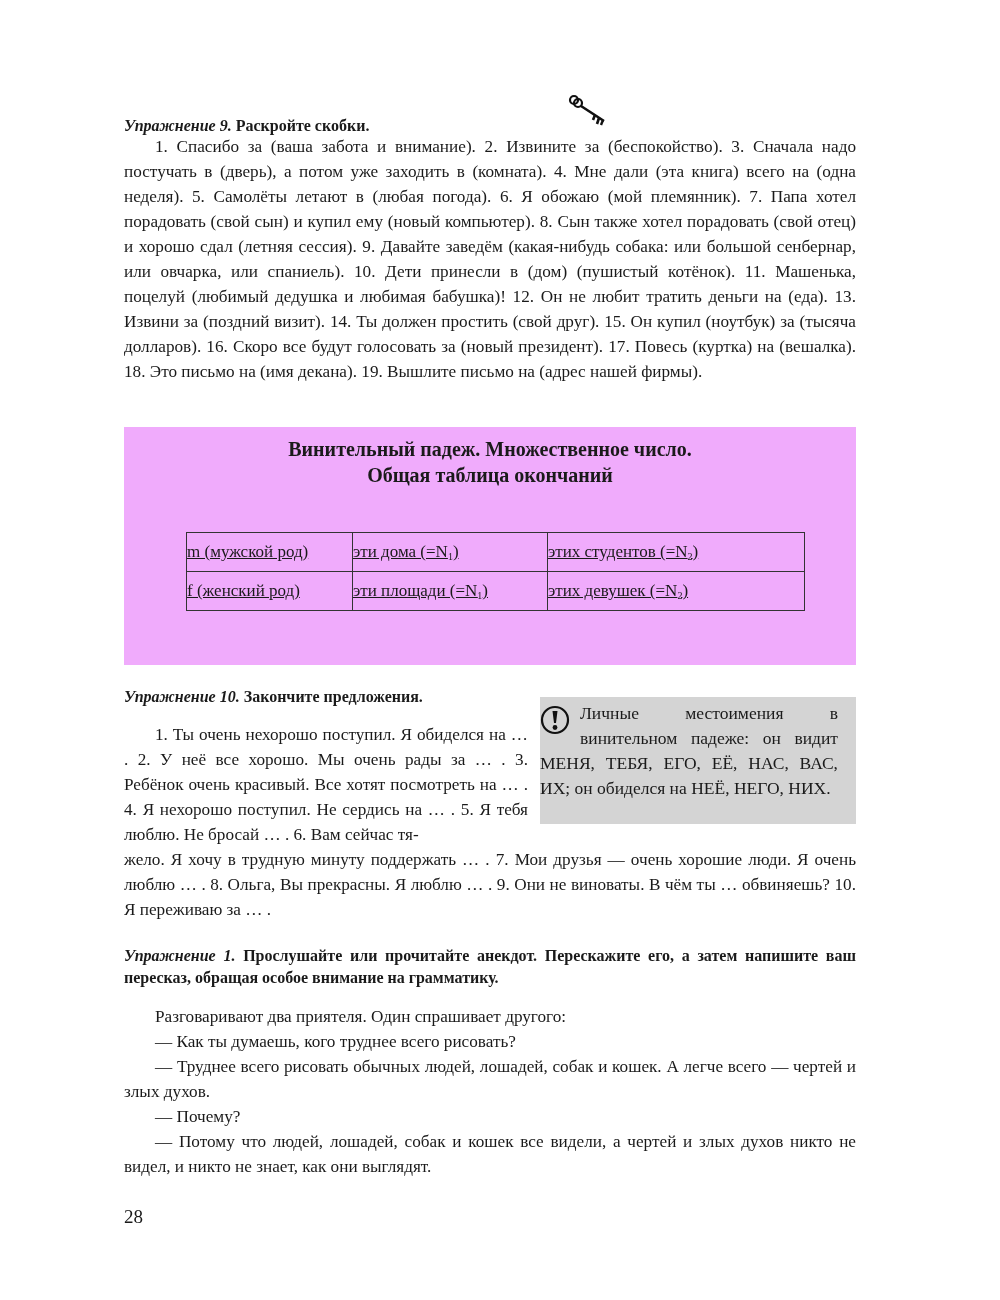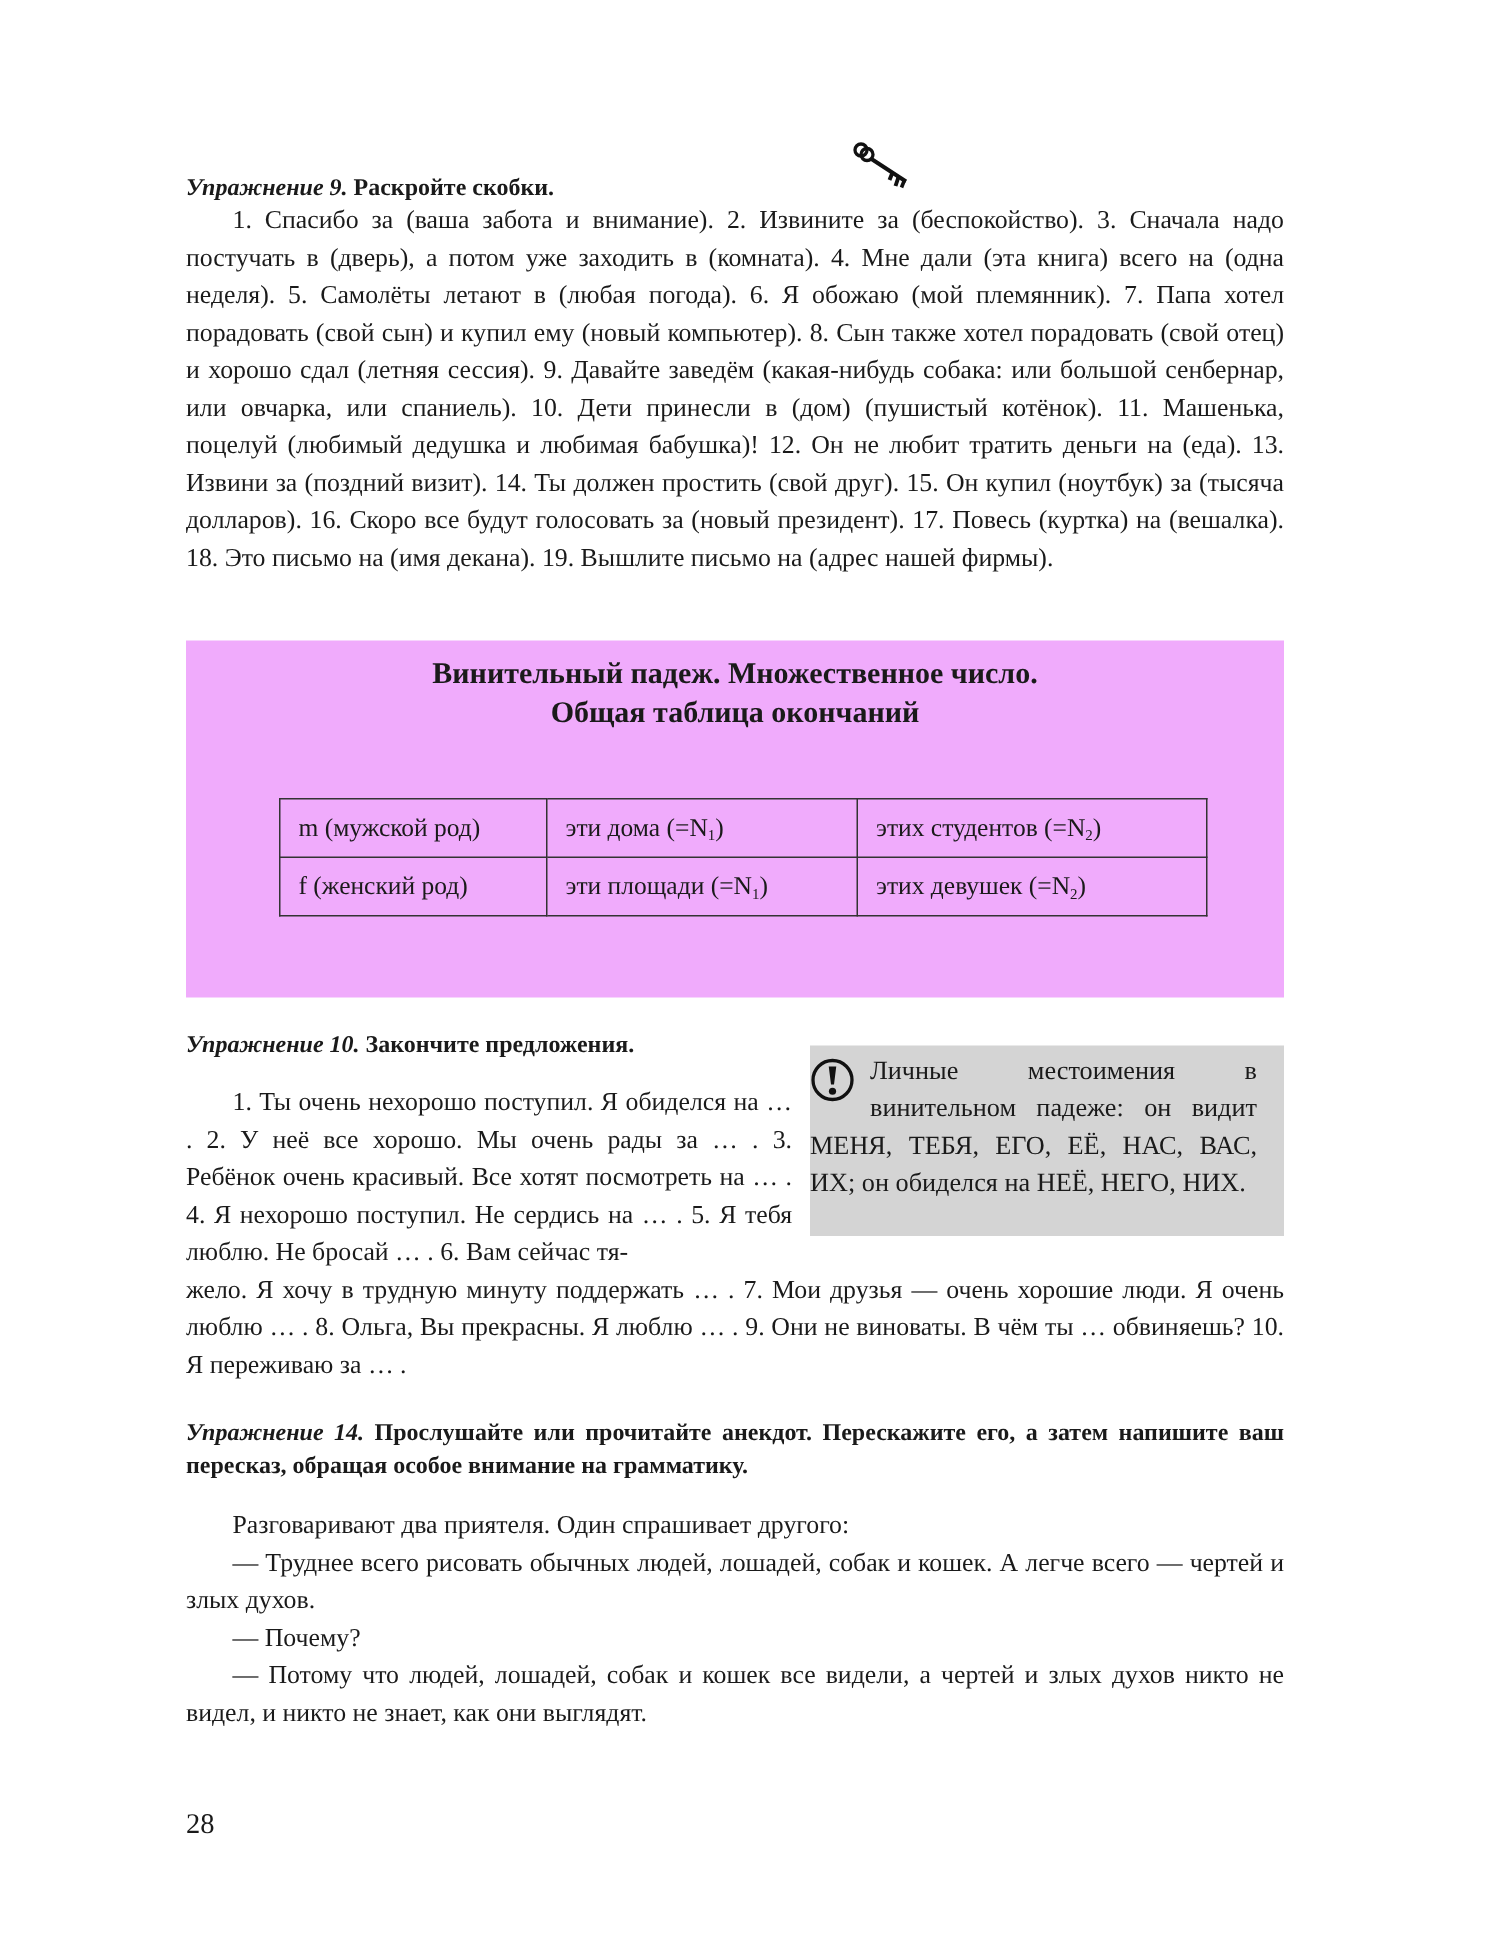--- a/index.html
+++ b/index.html
@@ -11,21 +11,21 @@
   .p { font-size: 17.2px; line-height: 25px; text-align: justify; margin: 0; text-indent: 31px; }
   .p.noind { text-indent: 0; }
   #ex9-title { position: absolute; top: 96px; left: 0; margin-top: 19px; }
   #key-icon { position: absolute; top: 94px; left: 444px; width: 40px; height: 34px; }
   #ex9-body { position: absolute; top: 134px; left: 0; width: 732px; }
 
   #grammar-box { position: absolute; top: 427px; left: 0; width: 732px; height: 238px; background: #f0abfc; }
   .gb-head { text-align: center; font-weight: bold; font-size: 20px; line-height: 26px; margin-top: 9px; }
   .gb-head .it { font-style: italic; }
   #endings-table { position: absolute; top: 105px; left: 62px; width: 619px; border-collapse: collapse; }
-  #endings-table td { border: 1.5px solid #333; font-size: 17px; height: 38px; padding: 0 0 0 12px; vertical-align: middle; }
+  #endings-table td { border: 1.5px solid #333; font-size: 17px; height: 38px; padding: 0 0 0 0; vertical-align: middle; text-decoration: underline; }
   #endings-table td:nth-child(1) { width: 165px; }
   #endings-table td:nth-child(2) { width: 194px; }
   sub { font-size: 10px; vertical-align: -3px; }
 
   #ex10-title { position: absolute; top: 686px; left: 0; }
   #note-box { position: absolute; top: 697px; left: 416px; width: 316px; height: 127px; background: #d4d4d4; }
   #note-text { position: absolute; left: 0; top: 4px; width: 298px; font-size: 17.5px; line-height: 25px; text-align: justify; }
   #excl-icon { float: left; width: 30px; height: 30px; margin: 4px 10px 2px 0; }
   #ex10-left { position: absolute; top: 722px; left: 0; width: 404px; }
   #ex10-cont { position: absolute; top: 847px; left: 0; width: 732px; }
@@ -86,24 +86,25 @@
         <path d="M12.5 6 L17.5 6 L16 18 L14 18 Z" fill="#111"></path>
         <circle cx="15" cy="22.5" r="2.4" fill="#111"></circle>
       </svg>
       <span>Личные местоимения в винительном падеже: он видит МЕНЯ, ТЕБЯ, ЕГО, ЕЁ, НАС, ВАС, ИХ; он обиделся на НЕЁ, НЕГО, НИХ.</span>
     </div>
   </div>
   <p class="p" id="ex10-left">1. Ты очень нехорошо поступил. Я обиделся на … . 2. У неё все хорошо. Мы очень рады за … . 3. Ребёнок очень красивый. Все хотят посмотреть на … . 4. Я нехорошо поступил. Не сердись на … . 5. Я тебя люблю. Не бросай … . 6. Вам сейчас тя-</p>
   <p class="p noind" id="ex10-cont">жело. Я хочу в трудную минуту поддержать … . 7. Мои друзья — очень хорошие люди. Я очень люблю … . 8. Ольга, Вы прекрасны. Я люблю … . 9. Они не виноваты. В чём ты … обвиняешь? 10. Я переживаю за … .</p>
 
   <p class="ex-title" id="ex11-title">
-    <span class="it">Упражнение 14.</span>
+    <span class="it">Упражнение 1.</span>
     <span>Прослушайте или прочитайте анекдот. Перескажите его, а затем напишите ваш пересказ, обращая особое внимание на грамматику.</span>
   </p>
   <div id="ex11-body">
     <p class="p">Разговаривают два приятеля. Один спрашивает другого:</p>
+    <p class="p">— Как ты думаешь, кого труднее всего рисовать?</p>
     <p class="p">— Труднее всего рисовать обычных людей, лошадей, собак и кошек. А легче всего — чертей и злых духов.</p>
     <p class="p">— Почему?</p>
     <p class="p">— Потому что людей, лошадей, собак и кошек все видели, а чертей и злых духов никто не видел, и никто не знает, как они выглядят.</p>
   </div>
 
   <div id="page-number">28</div>
 </div>
 
 </body></html>

